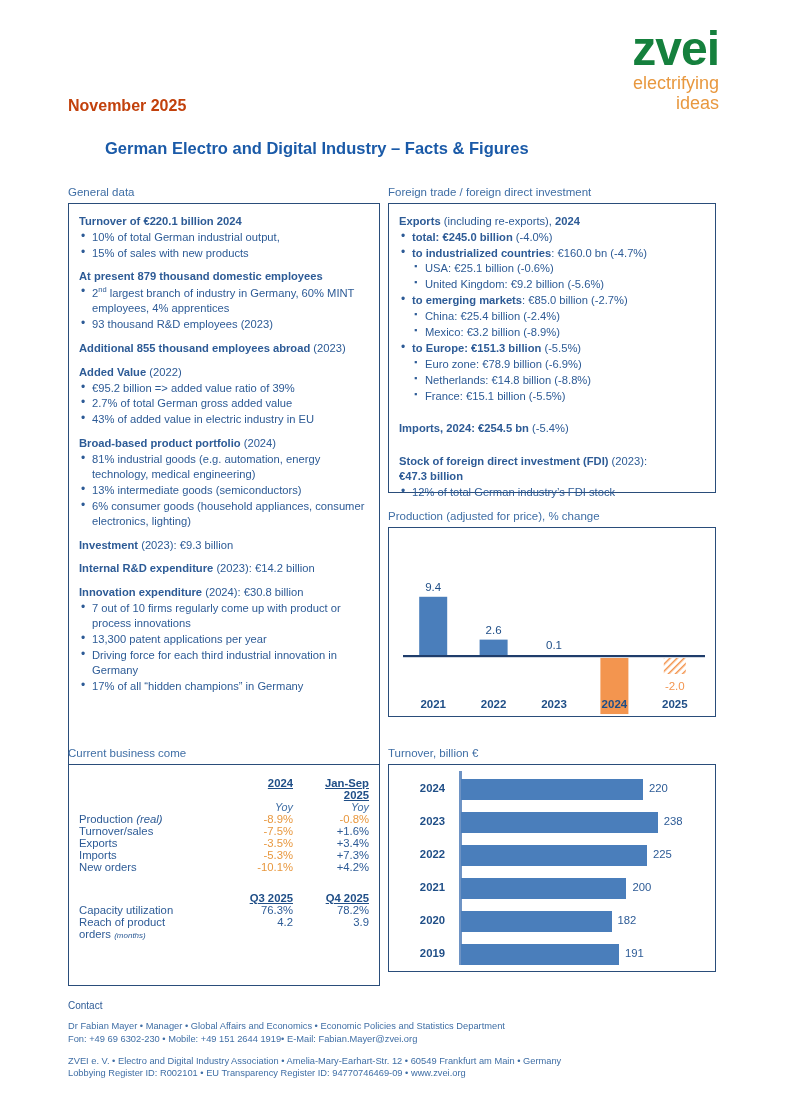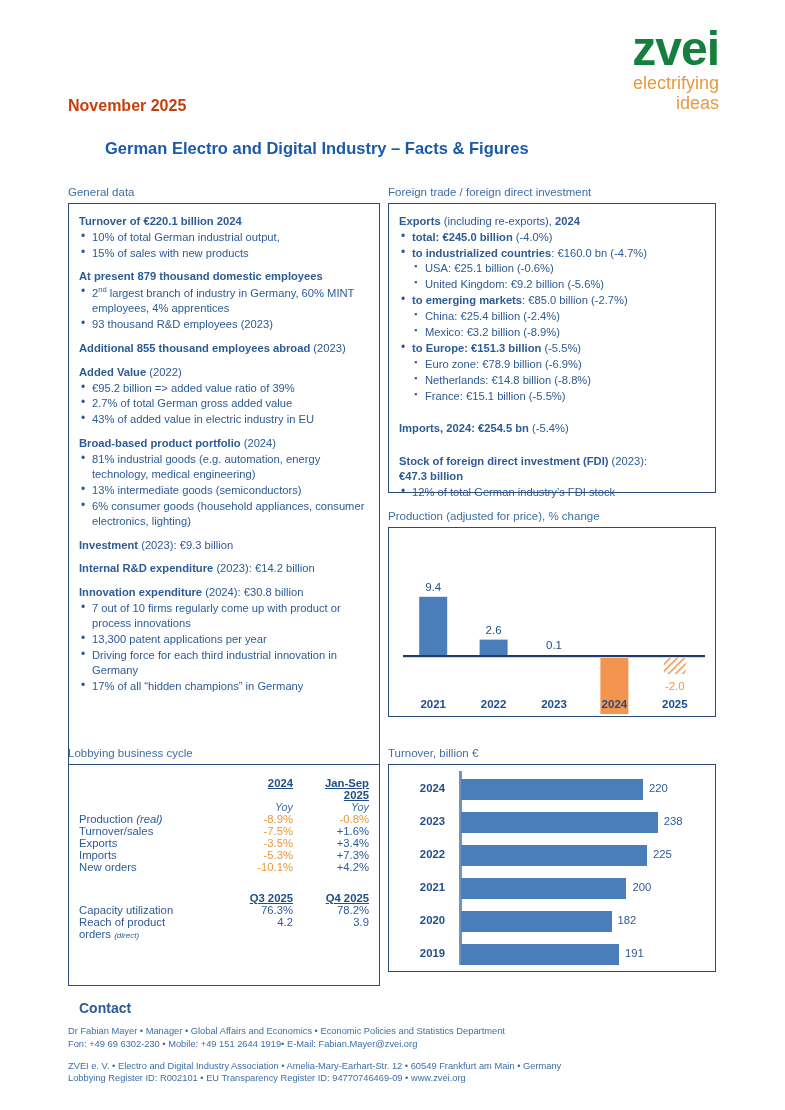--- a/index.html
+++ b/index.html
@@ -94,21 +94,21 @@
   .turn-val {
     position: absolute; top: 8px; font-size: 11.3px; color: #2d5b96;
   }
   .turn-axis {
     position: absolute; left: 70px; top: 6px; bottom: 6px;
     width: 2.5px; background: #6e93c4;
   }
 
   
   .footer { position: absolute; left: 68px; top: 1000px; width: 650px; }
-  .footer .ct { font-size: 14px; font-weight: bold; color: #2d5b96; margin-left: 11px; }
+  .footer .ct { font-size: 10px; font-weight: normal; color: #2d5b96; }
   .footer p { font-size: 9.3px; line-height: 1.38; color: #3f6ea5; margin-top: 9px; }
 </style>
 </head>
 <body>
 
 <div class="page">
 
   <div class="logo">
     <div class="logo-word">zvei</div>
     <div class="logo-tag">electrifying</div>
@@ -152,21 +152,21 @@
             <li>7 out of 10 firms regularly come up with product or process innovations</li>
             <li>13,300 patent applications per year</li>
             <li>Driving force for each third industrial innovation in Germany</li>
             <li>17% of all “hidden champions” in Germany</li>
           </ul>
         </div>
     </div>
   </div>
 
   <div class="col-left" style="top:747px;">
-    <div class="sec-label">Lobbying business cycle</div>
+    <div class="sec-label">Current business come</div>
     <div class="box" style="height:222px; padding:12px 0 6px 0;">
       <table class="bc">
         <tbody>
             <tr>
           <td class="lbl"></td>
           <td class="num hd">2024</td>
           <td class="num2 hd">Jan-Sep</td>
         </tr>
         <tr>
           <td class="lbl"></td>
@@ -221,21 +221,21 @@
               <td class="lbl">Capacity utilization </td>
               <td class="num">76.3%</td>
               <td class="num2">78.2%</td>
             </tr>
             <tr>
               <td class="lbl">Reach of product </td>
               <td class="num">4.2</td>
               <td class="num2">3.9</td>
             </tr>
             <tr>
-              <td class="lbl">orders <span class="tiny">(direct)</span></td>
+              <td class="lbl">orders <span class="tiny">(months)</span></td>
               <td class="num"></td>
               <td class="num2"></td>
             </tr>
           </tbody>
       </table>
     </div>
   </div>
 
   <div class="col-right" style="top:186px;">
     <div class="sec-label">Foreign trade / foreign direct investment</div>

